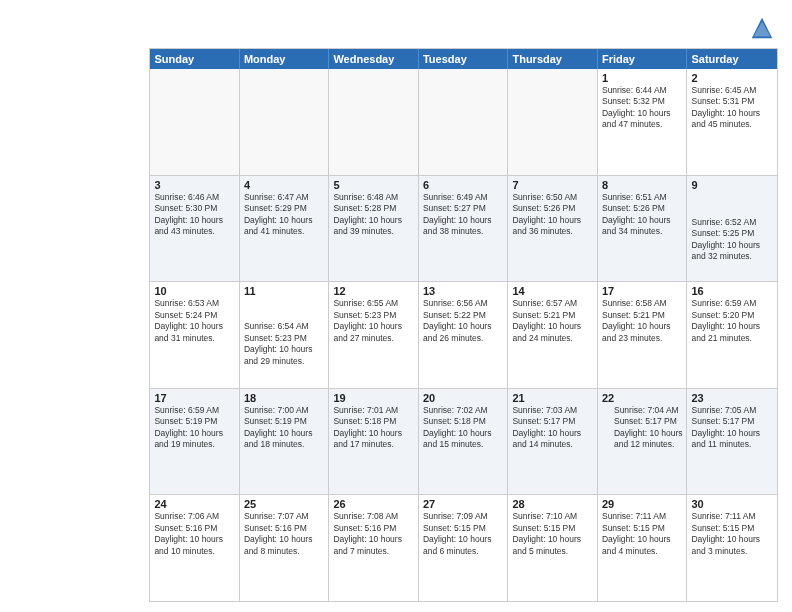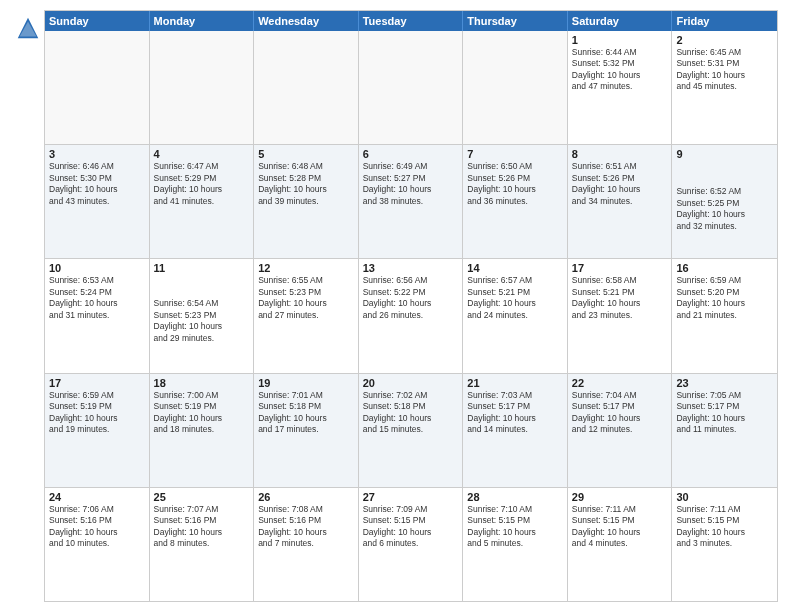--- a/index.html
+++ b/index.html
@@ -8,21 +8,22 @@
       height: 612px;
       font-family: Arial, sans-serif;
       background: #fff;
       overflow: hidden;
     }
     .page {
       width: 792px;
       height: 612px;
       padding: 10px 14px 10px 14px;
       display: flex;
-      flex-direction: row;
+      flex-direction: column;
+      align-items: flex-end;
     }
     .header {
       display: flex;
       align-items: flex-start;
       justify-content: space-between;
       margin-bottom: 6px;
     }
     .logo {
       display: flex;
       align-items: center;
@@ -139,22 +140,22 @@
     </div>
   </div>
 
   <div class="calendar">
     <div class="cal-header">
     <div class="cal-header-cell">Sunday</div>
         <div class="cal-header-cell">Monday</div>
         <div class="cal-header-cell">Wednesday</div>
         <div class="cal-header-cell">Tuesday</div>
         <div class="cal-header-cell">Thursday</div>
+        <div class="cal-header-cell">Friday</div>
         <div class="cal-header-cell">Saturday</div>
-        <div class="cal-header-cell">Friday</div>
       </div>
     <div class="cal-body">
     <div class="cal-row">
           <div class="cal-cell empty"></div>
           <div class="cal-cell empty"></div>
           <div class="cal-cell empty"></div>
           <div class="cal-cell empty"></div>
           <div class="cal-cell empty"></div>
           <div class="cal-cell">
             <span class="day-num">1</span>
@@ -304,21 +305,21 @@
           </div>
           <div class="cal-cell alt-row">
             <span class="day-num">21</span>
             <div class="day-info" style="white-space: pre-line;">Sunrise: 7:03 AM
 Sunset: 5:17 PM
 Daylight: 10 hours
 and 14 minutes.</div>
           </div>
           <div class="cal-cell alt-row">
             <span class="day-num">22</span>
-            <div class="day-info" style="white-space: pre-line;">Sunrise: 7:04 AM
+            <div class="day-info" style="white-space: pre-line; margin-left: 12px;">Sunrise: 7:04 AM
 Sunset: 5:17 PM
 Daylight: 10 hours
 and 12 minutes.</div>
           </div>
           <div class="cal-cell alt-row">
             <span class="day-num">23</span>
             <div class="day-info" style="white-space: pre-line;">Sunrise: 7:05 AM
 Sunset: 5:17 PM
 Daylight: 10 hours
 and 11 minutes.</div>

